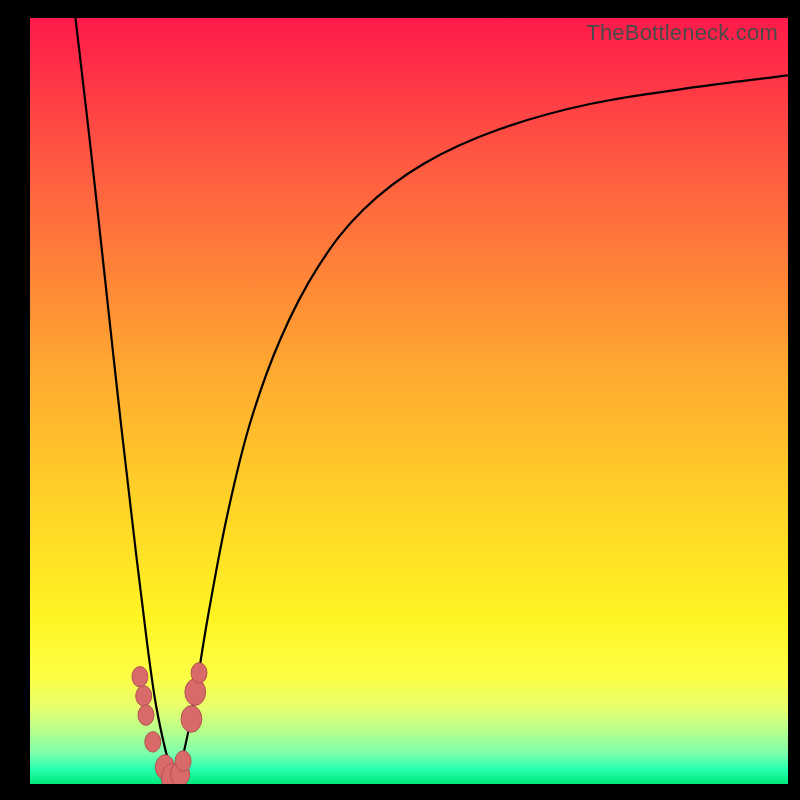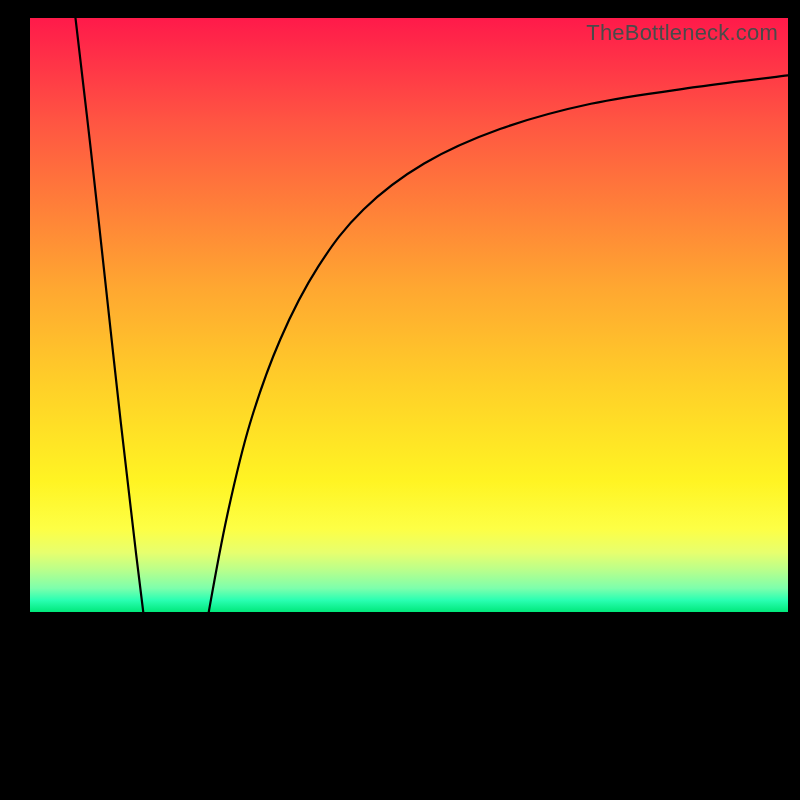--- a/index.html
+++ b/index.html
@@ -15,21 +15,21 @@
     position: relative;
     width: 800px;
     height: 800px;
     background: #000;
   }
   .plot-area {
     position: absolute;
     left: 30px;
     top: 18px;
     width: 758px;
-    height: 594px;
+    height: 766px;
     overflow: hidden;
   }
   .gradient-bg {
     position: absolute;
     inset: 0;
     background: linear-gradient(
       to bottom,
       #ff1a4a 0%,
       #ff3547 8%,
       #ff5742 18%,

